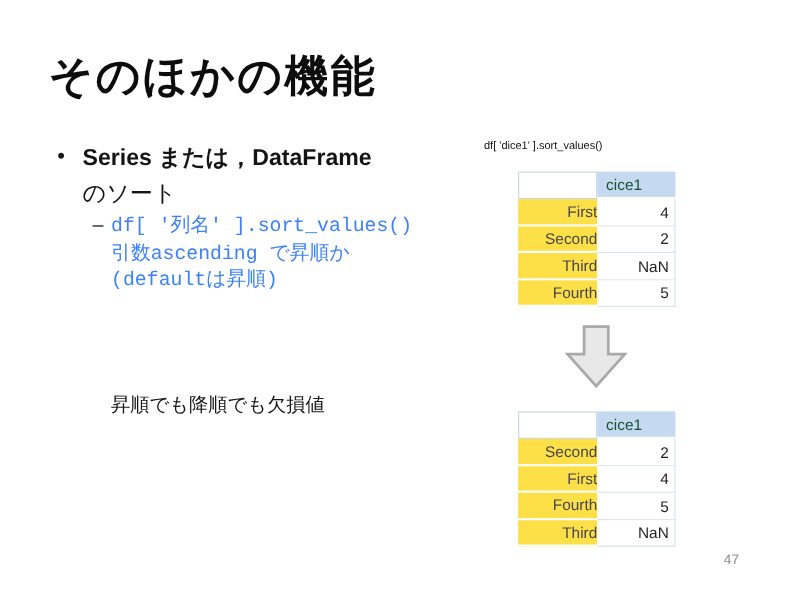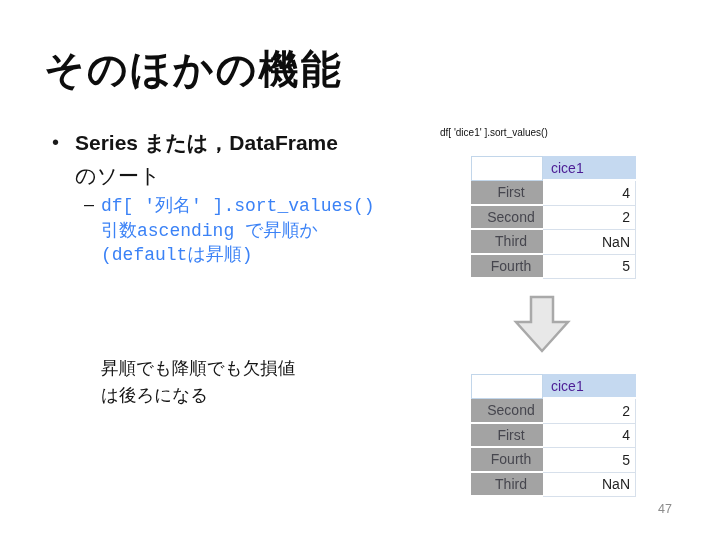--- a/index.html
+++ b/index.html
@@ -77,30 +77,30 @@
     overflow: hidden;
     white-space: nowrap;
   }
   td.corner {
     background: #ffffff;
     border: 1px solid #c2d6ea;
     width: 72px;
   }
   th.chead {
     background: #c5d9f0;
-    color: #4c1d95;
+    color: #14532d;
     text-align: left;
     padding-left: 8px;
-    width: 93px;
+    width: 71px;
     border-bottom: 2px solid #ffffff;
   }
   td.lbl {
-    background: #a3a3a3;
+    background: #fde047;
     color: #46464e;
-    text-align: center;
+    text-align: right;
     padding-left: 8px;
     border-bottom: 2px solid #ffffff;
   }
   td.val {
     background: #ffffff;
     color: #1f1f1f;
     text-align: right;
     padding-right: 5px;
     border-bottom: 1px solid #d7e0eb;
     border-right: 1px solid #d7e0eb;
@@ -131,21 +131,20 @@
 
 <span class="abs sub-dash">–</span>
 <div class="abs sub-block">
   <div>df[ '列名' ].sort_values()</div>
   <div>引数ascending で昇順か</div>
   <div>(defaultは昇順)</div>
 </div>
 
 <div class="abs note-block">
   <div>昇順でも降順でも欠損値</div>
-  <div>は後ろになる</div>
 </div>
 
 <div class="abs" id="code-label">df[ 'dice1' ].sort_values()</div>
 
 <table class="abs df" id="table-before">
   <tbody>
       <tr class="hdr">
     <td class="corner"></td>
     <th class="chead">cice1</th>
   </tr>

